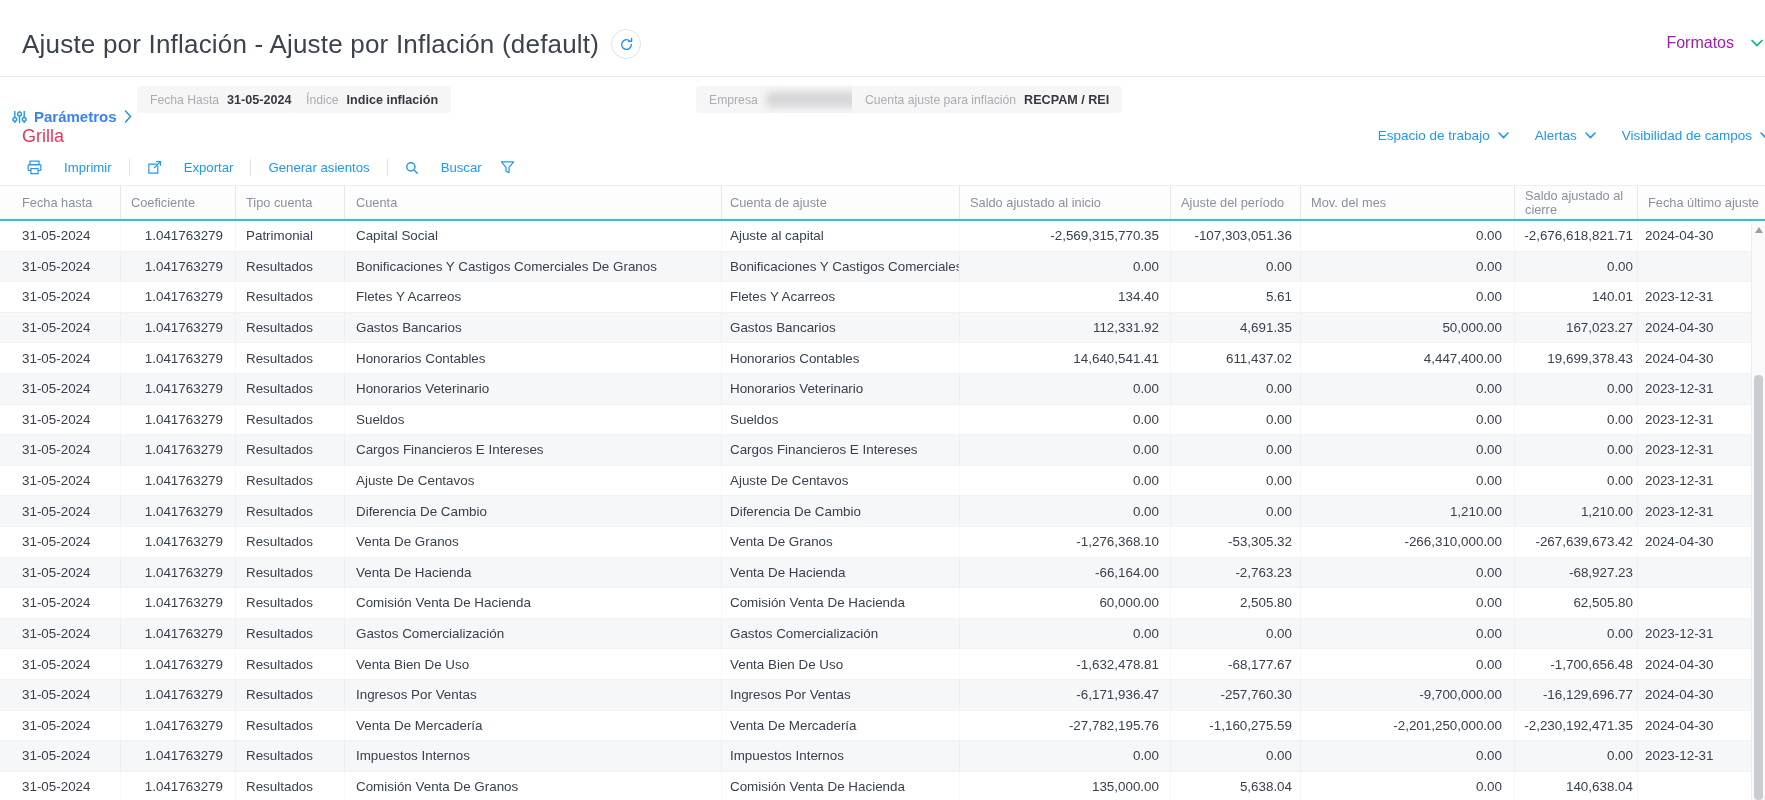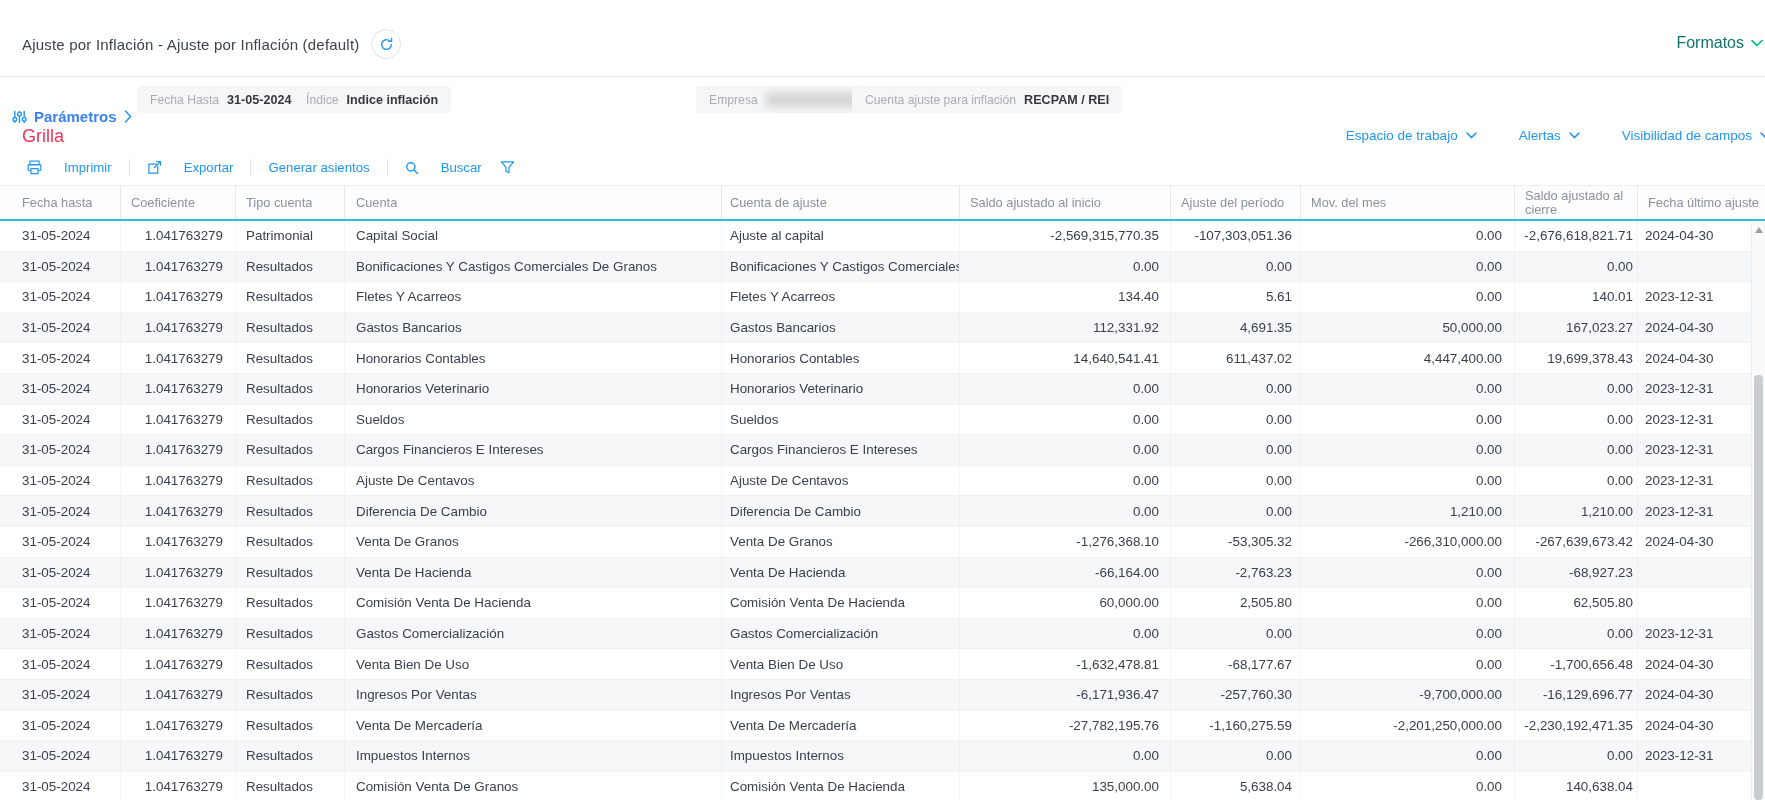--- a/index.html
+++ b/index.html
@@ -3,41 +3,41 @@
 <meta charset="utf-8">
 <style>
   * { margin:0; padding:0; box-sizing:border-box; }
   html,body { background:#fff; }
   body { font-family:"Liberation Sans", sans-serif; color:#39414f; }
   #app { position:relative; width:1765px; height:800px; background:#fff; overflow:hidden; }
 
   
   .titlebar { position:absolute; left:0; top:0; width:100%; height:77px;
               border-bottom:1px solid #e9ebee; display:flex; align-items:center; padding:12px 22px 0 22px; }
-  .page-title { font-size:15px; font-weight:500; color:#3c434e; letter-spacing:.2px; }
+  .page-title { font-size:26px; font-weight:500; color:#3c434e; letter-spacing:.2px; }
   .refresh-btn { width:30px; height:30px; border:1px solid #dfe3e7; border-radius:50%;
                  display:flex; align-items:center; justify-content:center; margin-left:12px; background:#fff; cursor:pointer; }
-  .formatos { position:absolute; right:2px; top:34px; display:flex; align-items:center; gap:7px;
-              color:#0f766e; font-size:16px; font-weight:500; cursor:pointer; }
+  .formatos { position:absolute; right:2px; top:34px; display:flex; align-items:center; gap:17px;
+              color:#a21caf; font-size:16px; font-weight:500; cursor:pointer; }
 
   
   .paramsbar { position:absolute; left:0; top:77px; width:100%; height:45px; }
   .params-toggle { position:absolute; left:12px; top:11px; display:flex; align-items:center; gap:7px;
                    color:#3b82f6; font-size:15px; font-weight:700; cursor:pointer;margin-top:20px; }
   .chip { position:absolute; top:9px; height:27px; background:#f6f6f7; border-radius:4px;
           display:flex; align-items:center; gap:8px; padding:0 13px; white-space:nowrap; }
   .chip .lbl { color:#a9adb3; font-size:12.2px; }
   .chip .val { color:#35393f; font-size:12.6px; font-weight:600; }
   .redacted { width:94px; height:15px; border-radius:3px; background:#c9c9cb; filter:blur(4px); opacity:.75; }
 
   
   .tabrow { position:absolute; left:0; top:122px; width:100%; height:28px; }
   .tab-grilla { position:absolute; left:22px; top:4px; color:#ee3558; font-size:18px; font-weight:500; cursor:pointer; }
   .viewlinks { position:absolute; right:-6px; top:6px; display:flex; align-items:center; gap:26px; }
-  .viewlink { display:flex; align-items:center; gap:8px; color:#2196f3; font-size:13.5px; cursor:pointer; white-space:nowrap;margin-left:16px; }
+  .viewlink { display:flex; align-items:center; gap:8px; color:#2196f3; font-size:13.5px; cursor:pointer; white-space:nowrap; }
 
   
   .toolbar { position:absolute; left:0; top:150px; width:100%; height:35px; display:flex; align-items:center; padding-left:27px; }
   .tool { display:flex; align-items:center; gap:22px; color:#2196f3; font-size:13.2px; cursor:pointer; white-space:nowrap; }
   .tool-sep { width:1px; height:17px; background:#dfe2e6; margin:0 17px; }
   .funnel { margin-left:18px; cursor:pointer; display:flex; align-items:center; }
 
   
   .tbl { position:absolute; left:0; top:185px; width:100%; }
   .thead { display:flex; height:36px; border-top:1px solid #ebedef; border-bottom:2px solid #2cc3d8; background:#fdfdfd; }

